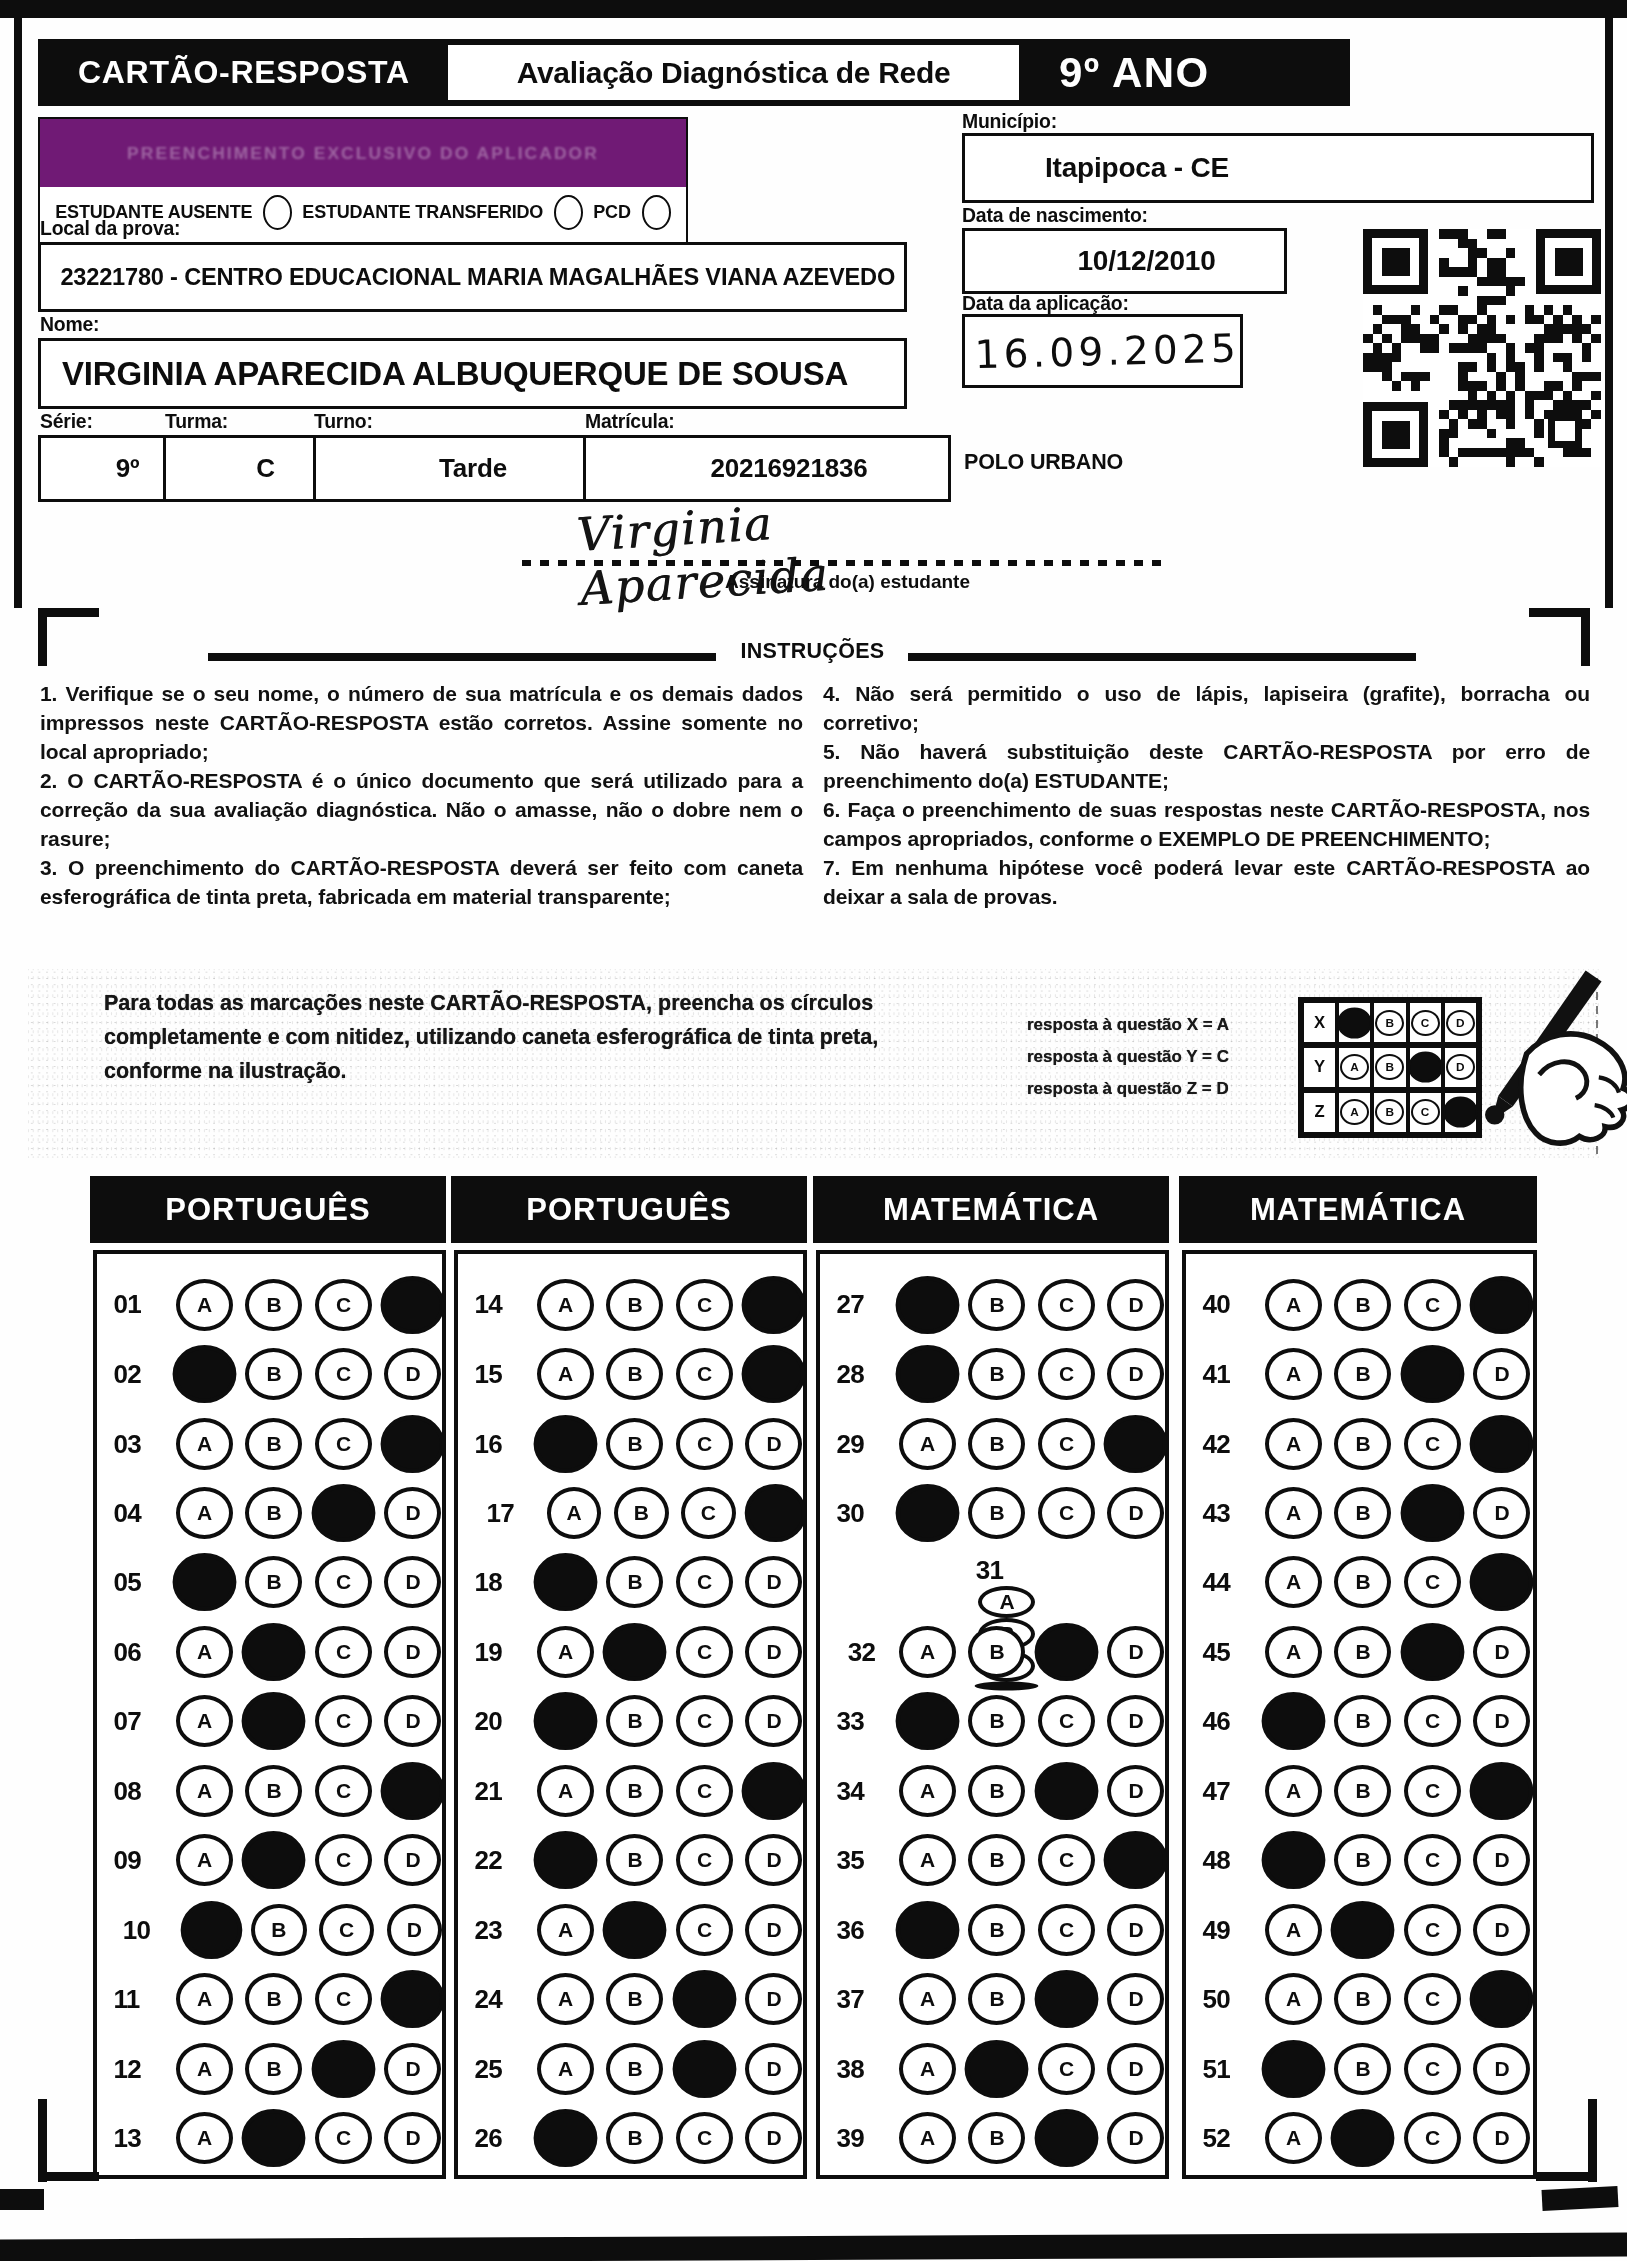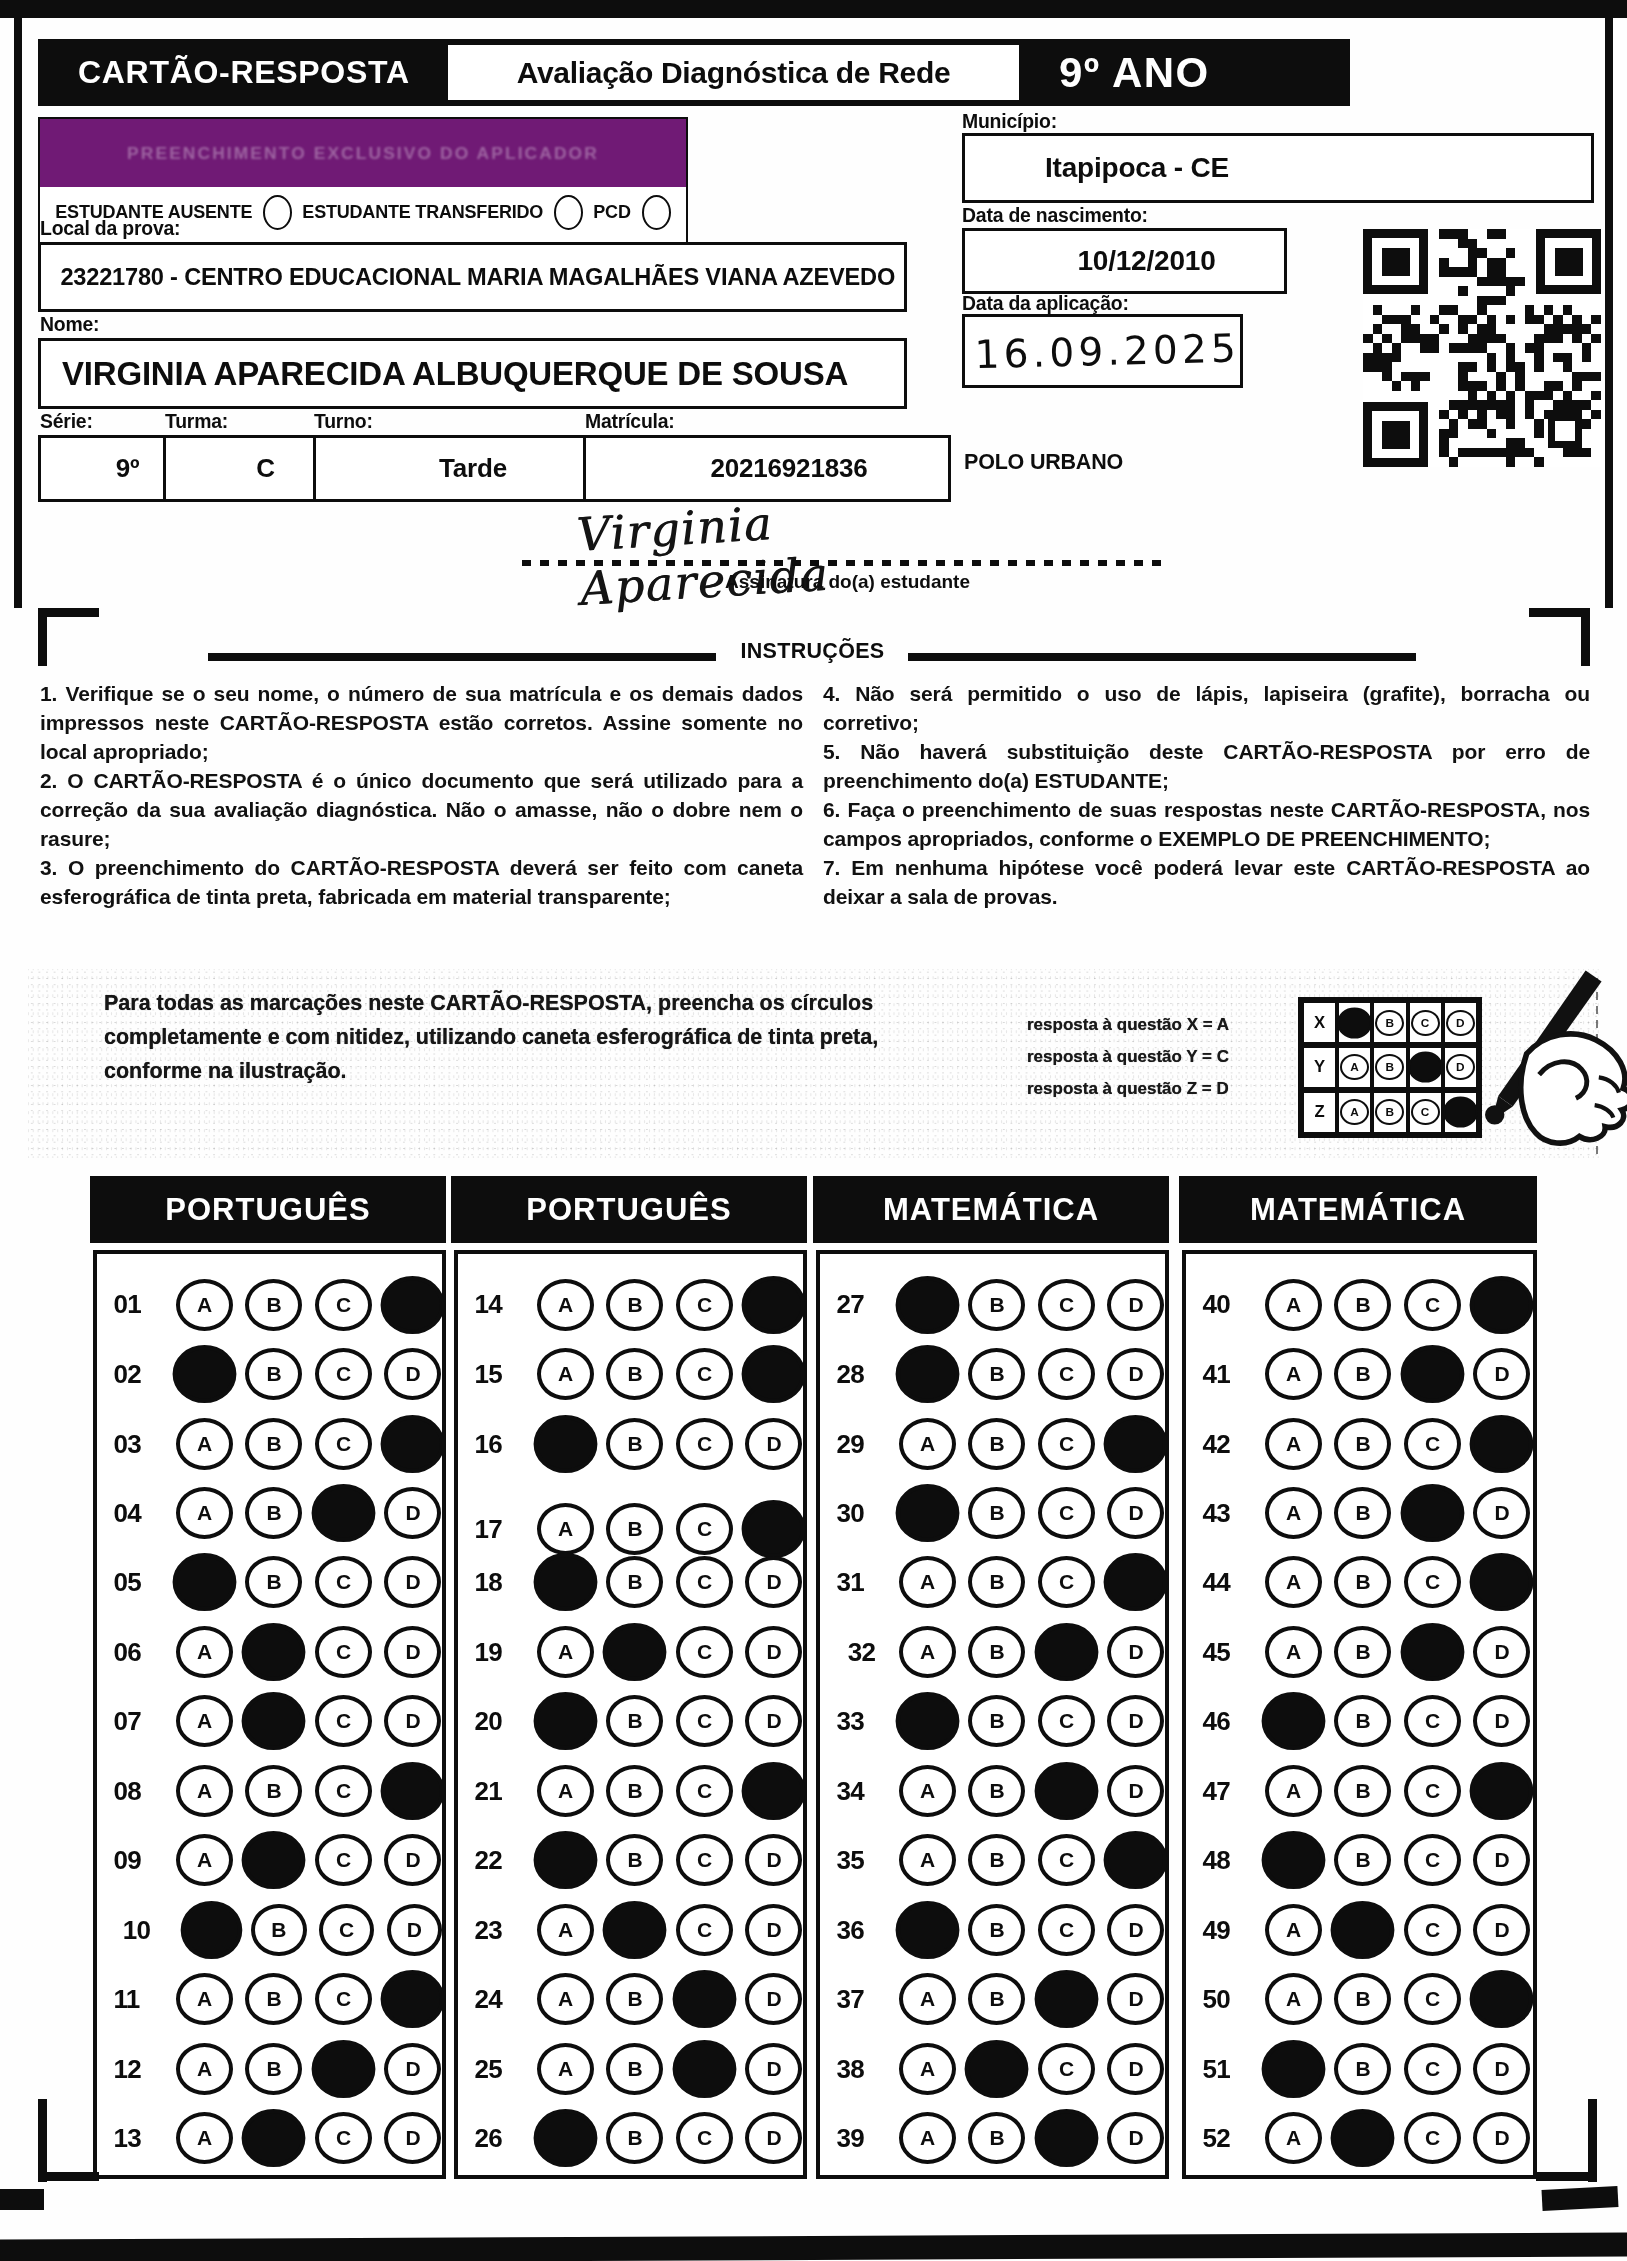--- a/index.html
+++ b/index.html
@@ -1010,21 +1010,21 @@
           <div class="bubble">C</div>
           <div class="bubble filled"></div>
         </div>
         <div class="qrow" style="top: 163px;">
           <span class="qnum">16</span>
           <div class="bubble filled"></div>
           <div class="bubble">B</div>
           <div class="bubble">C</div>
           <div class="bubble">D</div>
         </div>
-        <div class="qrow" style="top: 248px;">
+        <div class="qrow" style="top: 232px; margin-left: 12px;">
           <span class="qnum">17</span>
           <div class="bubble">A</div>
           <div class="bubble">B</div>
           <div class="bubble">C</div>
           <div class="bubble filled"></div>
         </div>
         <div class="qrow" style="top: 301px;">
           <span class="qnum">18</span>
           <div class="bubble filled"></div>
           <div class="bubble">B</div>
@@ -1115,21 +1115,21 @@
           <div class="bubble">C</div>
           <div class="bubble filled"></div>
         </div>
         <div class="qrow" style="top: 232px;">
           <span class="qnum">30</span>
           <div class="bubble filled"></div>
           <div class="bubble">B</div>
           <div class="bubble">C</div>
           <div class="bubble">D</div>
         </div>
-        <div class="qrow" style="top: 301px;">
+        <div class="qrow" style="top: 301px; flex-direction: column;">
           <span class="qnum">31</span>
           <div class="bubble">A</div>
           <div class="bubble">B</div>
           <div class="bubble">C</div>
           <div class="bubble filled"></div>
         </div>
         <div class="qrow" style="top: 371px; text-align: center;">
           <span class="qnum">32</span>
           <div class="bubble">A</div>
           <div class="bubble">B</div>

